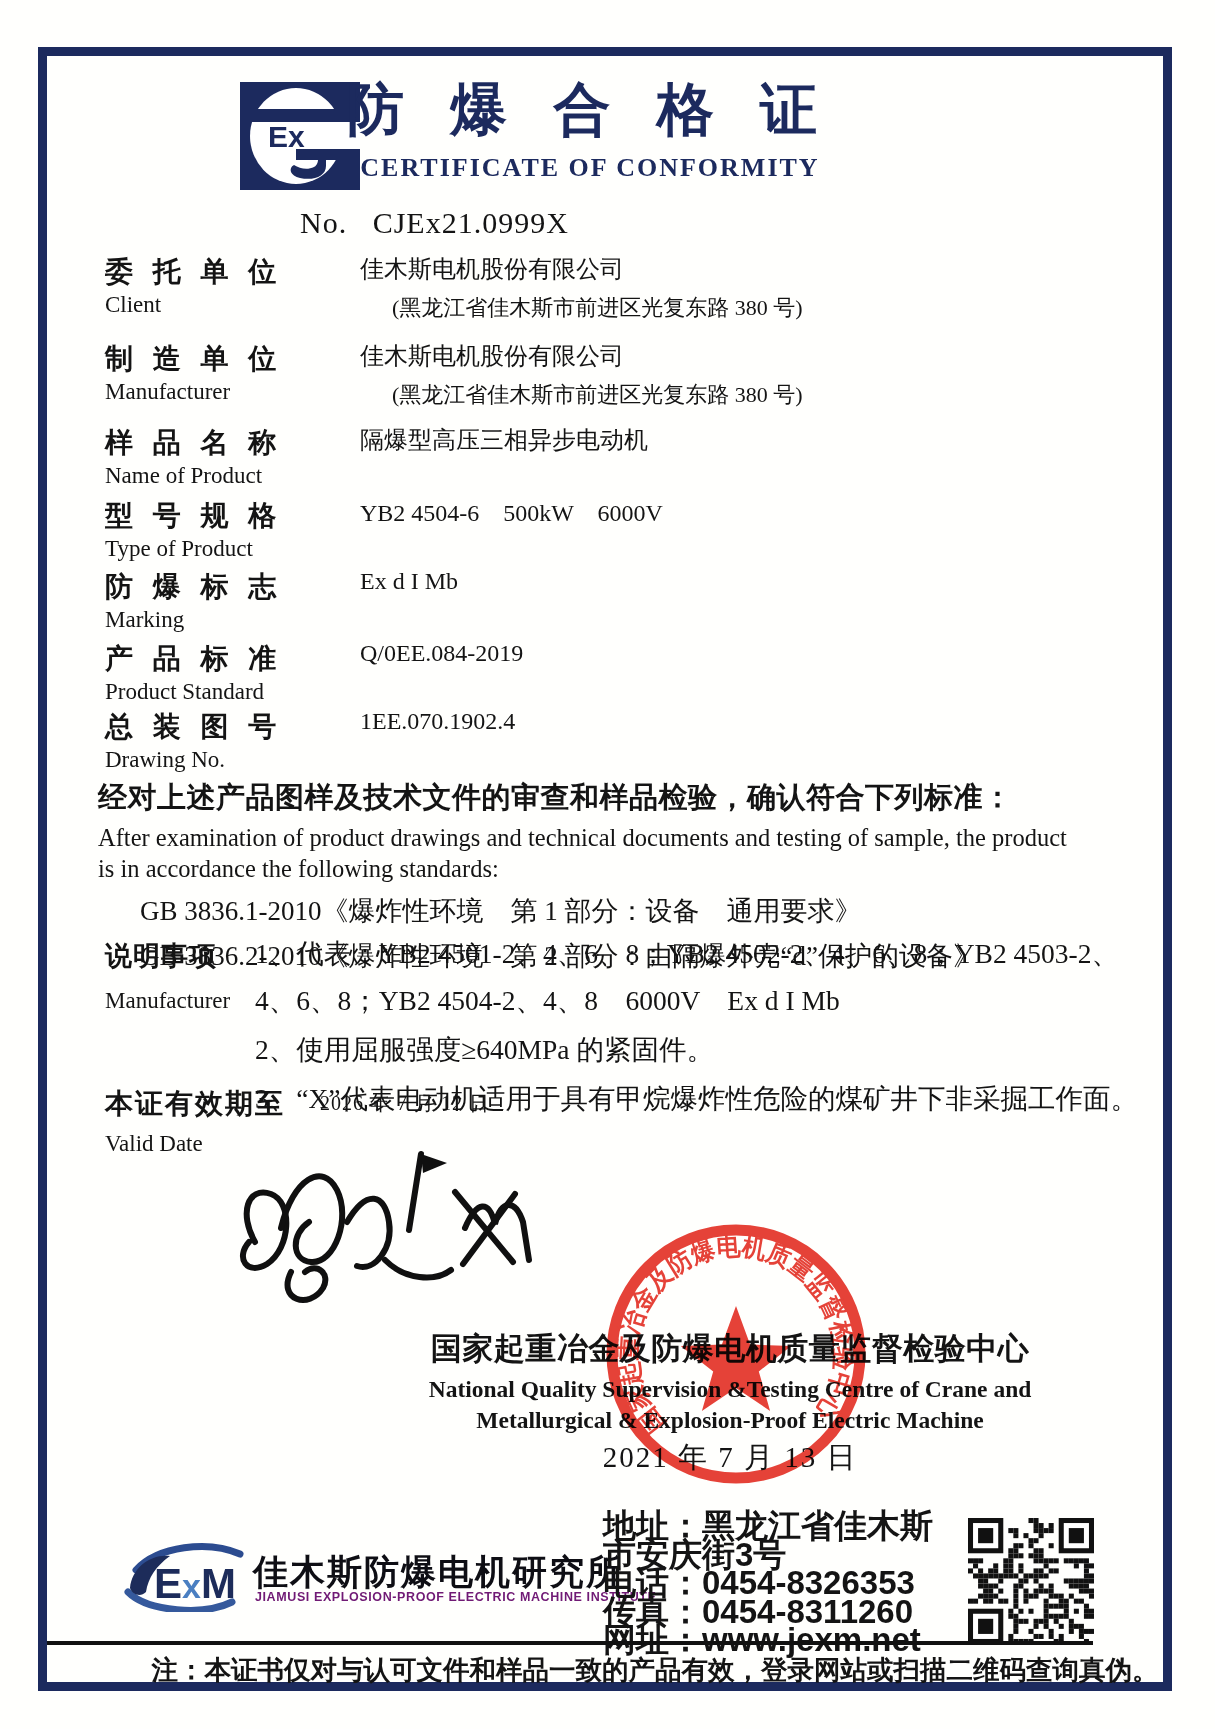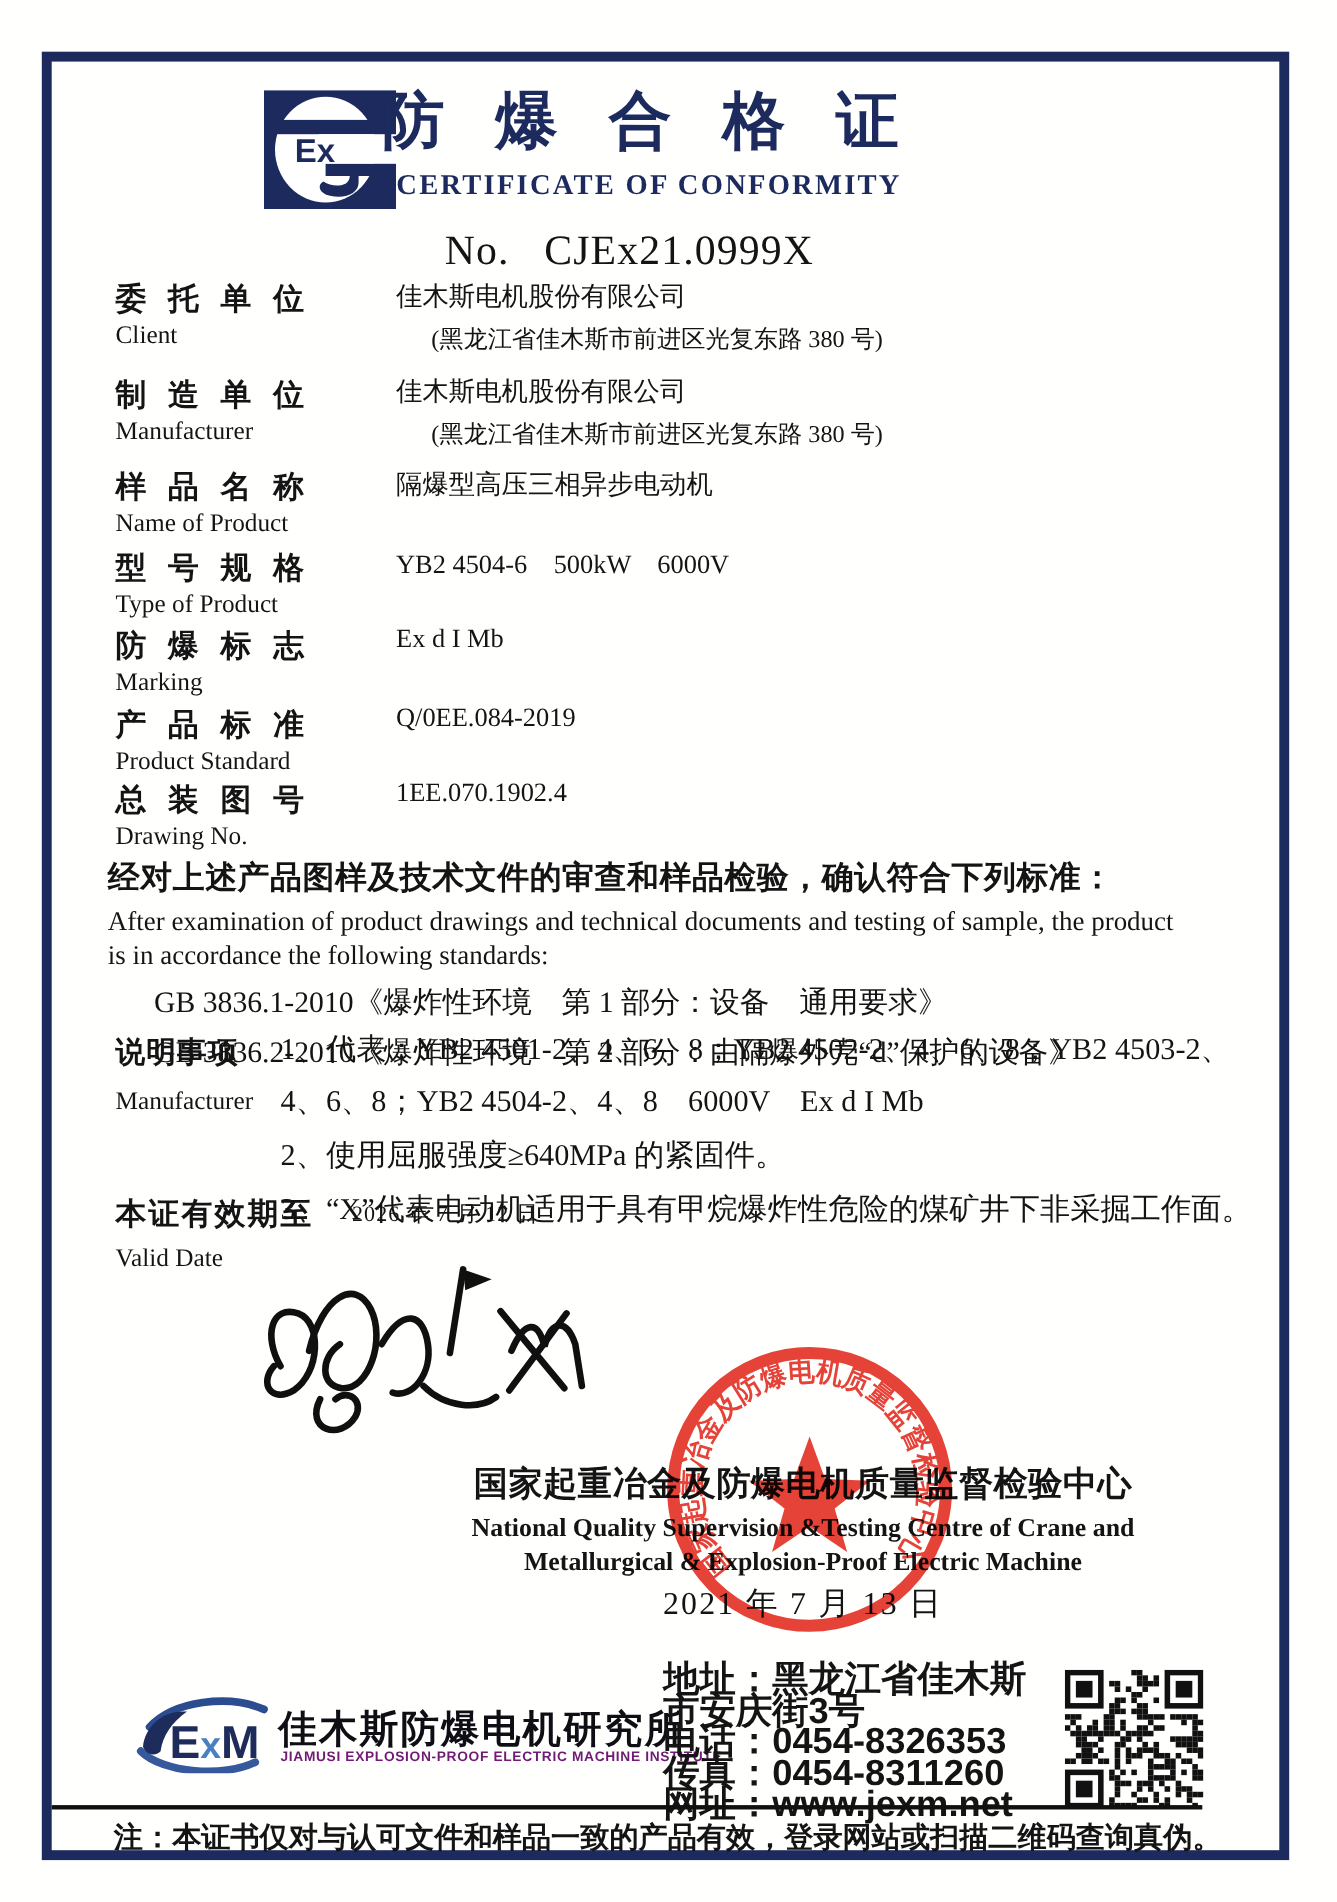--- a/index.html
+++ b/index.html
@@ -7,21 +7,21 @@
         font-family:"Liberation Serif","DejaVu Serif",serif;color:#141414;}
   .abs{position:absolute;}
   .sans{font-family:"Liberation Sans","DejaVu Sans",sans-serif;}
   .frame{position:absolute;left:38px;top:47px;width:1134px;height:1644px;
          box-sizing:border-box;border:9px solid #1c2a5e;}
   
   .hdr-title{left:330px;top:72px;width:520px;text-align:center;color:#1c2a5e;}
   .title-cn{font-size:57px;font-weight:700;letter-spacing:16px;white-space:nowrap;
             font-family:"Liberation Serif","DejaVu Serif",serif;}
   .title-en{font-size:26px;font-weight:700;letter-spacing:2px;margin-top:4px;white-space:nowrap;}
-  .cert-no{left:300px;top:206px;width:440px;text-align:right;font-size:38px;letter-spacing:1px;}
+  .cert-no{left:300px;top:206px;width:440px;text-align:left;font-size:30px;letter-spacing:1px;}
   
   .field-row{left:105px;width:1020px;display:flex;}
   .f-label{width:255px;flex:0 0 255px;}
   .f-cn{font-size:28px;font-weight:700;letter-spacing:6px;white-space:nowrap;}
   .f-en{font-size:23px;margin-top:1px;}
   .f-main{font-size:24px;}
   .f-note{font-size:22px;margin-top:8px;margin-left:32px;}
   
   .std{left:98px;top:778px;width:1040px;}
   .std-intro{font-size:29px;font-weight:700;letter-spacing:0.5px;}
@@ -46,21 +46,21 @@
   .issue-date{left:400px;top:1438px;width:660px;text-align:center;font-size:29px;letter-spacing:2px;}
   .stamp{left:596px;top:1214px;width:280px;height:280px;mix-blend-mode:multiply;opacity:0.88;}
   .sig{left:225px;top:1130px;width:330px;height:195px;}
   
   .inst-cn{left:253px;top:1549px;font-size:35px;font-weight:700;letter-spacing:2px;color:#0e0e14;}
   .inst-en{left:255px;top:1590px;font-size:12.5px;font-weight:700;letter-spacing:0.6px;color:#701a75;}
   .contact{left:603px;top:1512px;width:360px;font-size:33px;font-weight:700;line-height:28.5px;}
   .contact div{margin-bottom:0;}
   .qr{left:968px;top:1518px;width:126px;height:126px;}
   .rule{left:47px;top:1641px;width:1046px;height:4px;background:#111;}
-  .note{left:47px;top:1652px;width:1120px;text-align:center;font-size:26.5px;font-weight:700;}
+  .note{left:47px;top:1652px;width:1120px;text-align:center;font-size:26.5px;font-weight:700;padding-left:48px;}
 </style>
 </head>
 <body>
 
 <div class="page">
   <div class="frame"></div>
 
   <div class="abs" style="left:240px;top:82px;width:120px;height:108px;">
     <svg width="120" height="108" viewBox="0 0 120 108">
       <rect x="0" y="0" width="120" height="108" fill="#1c2a5e"></rect>

